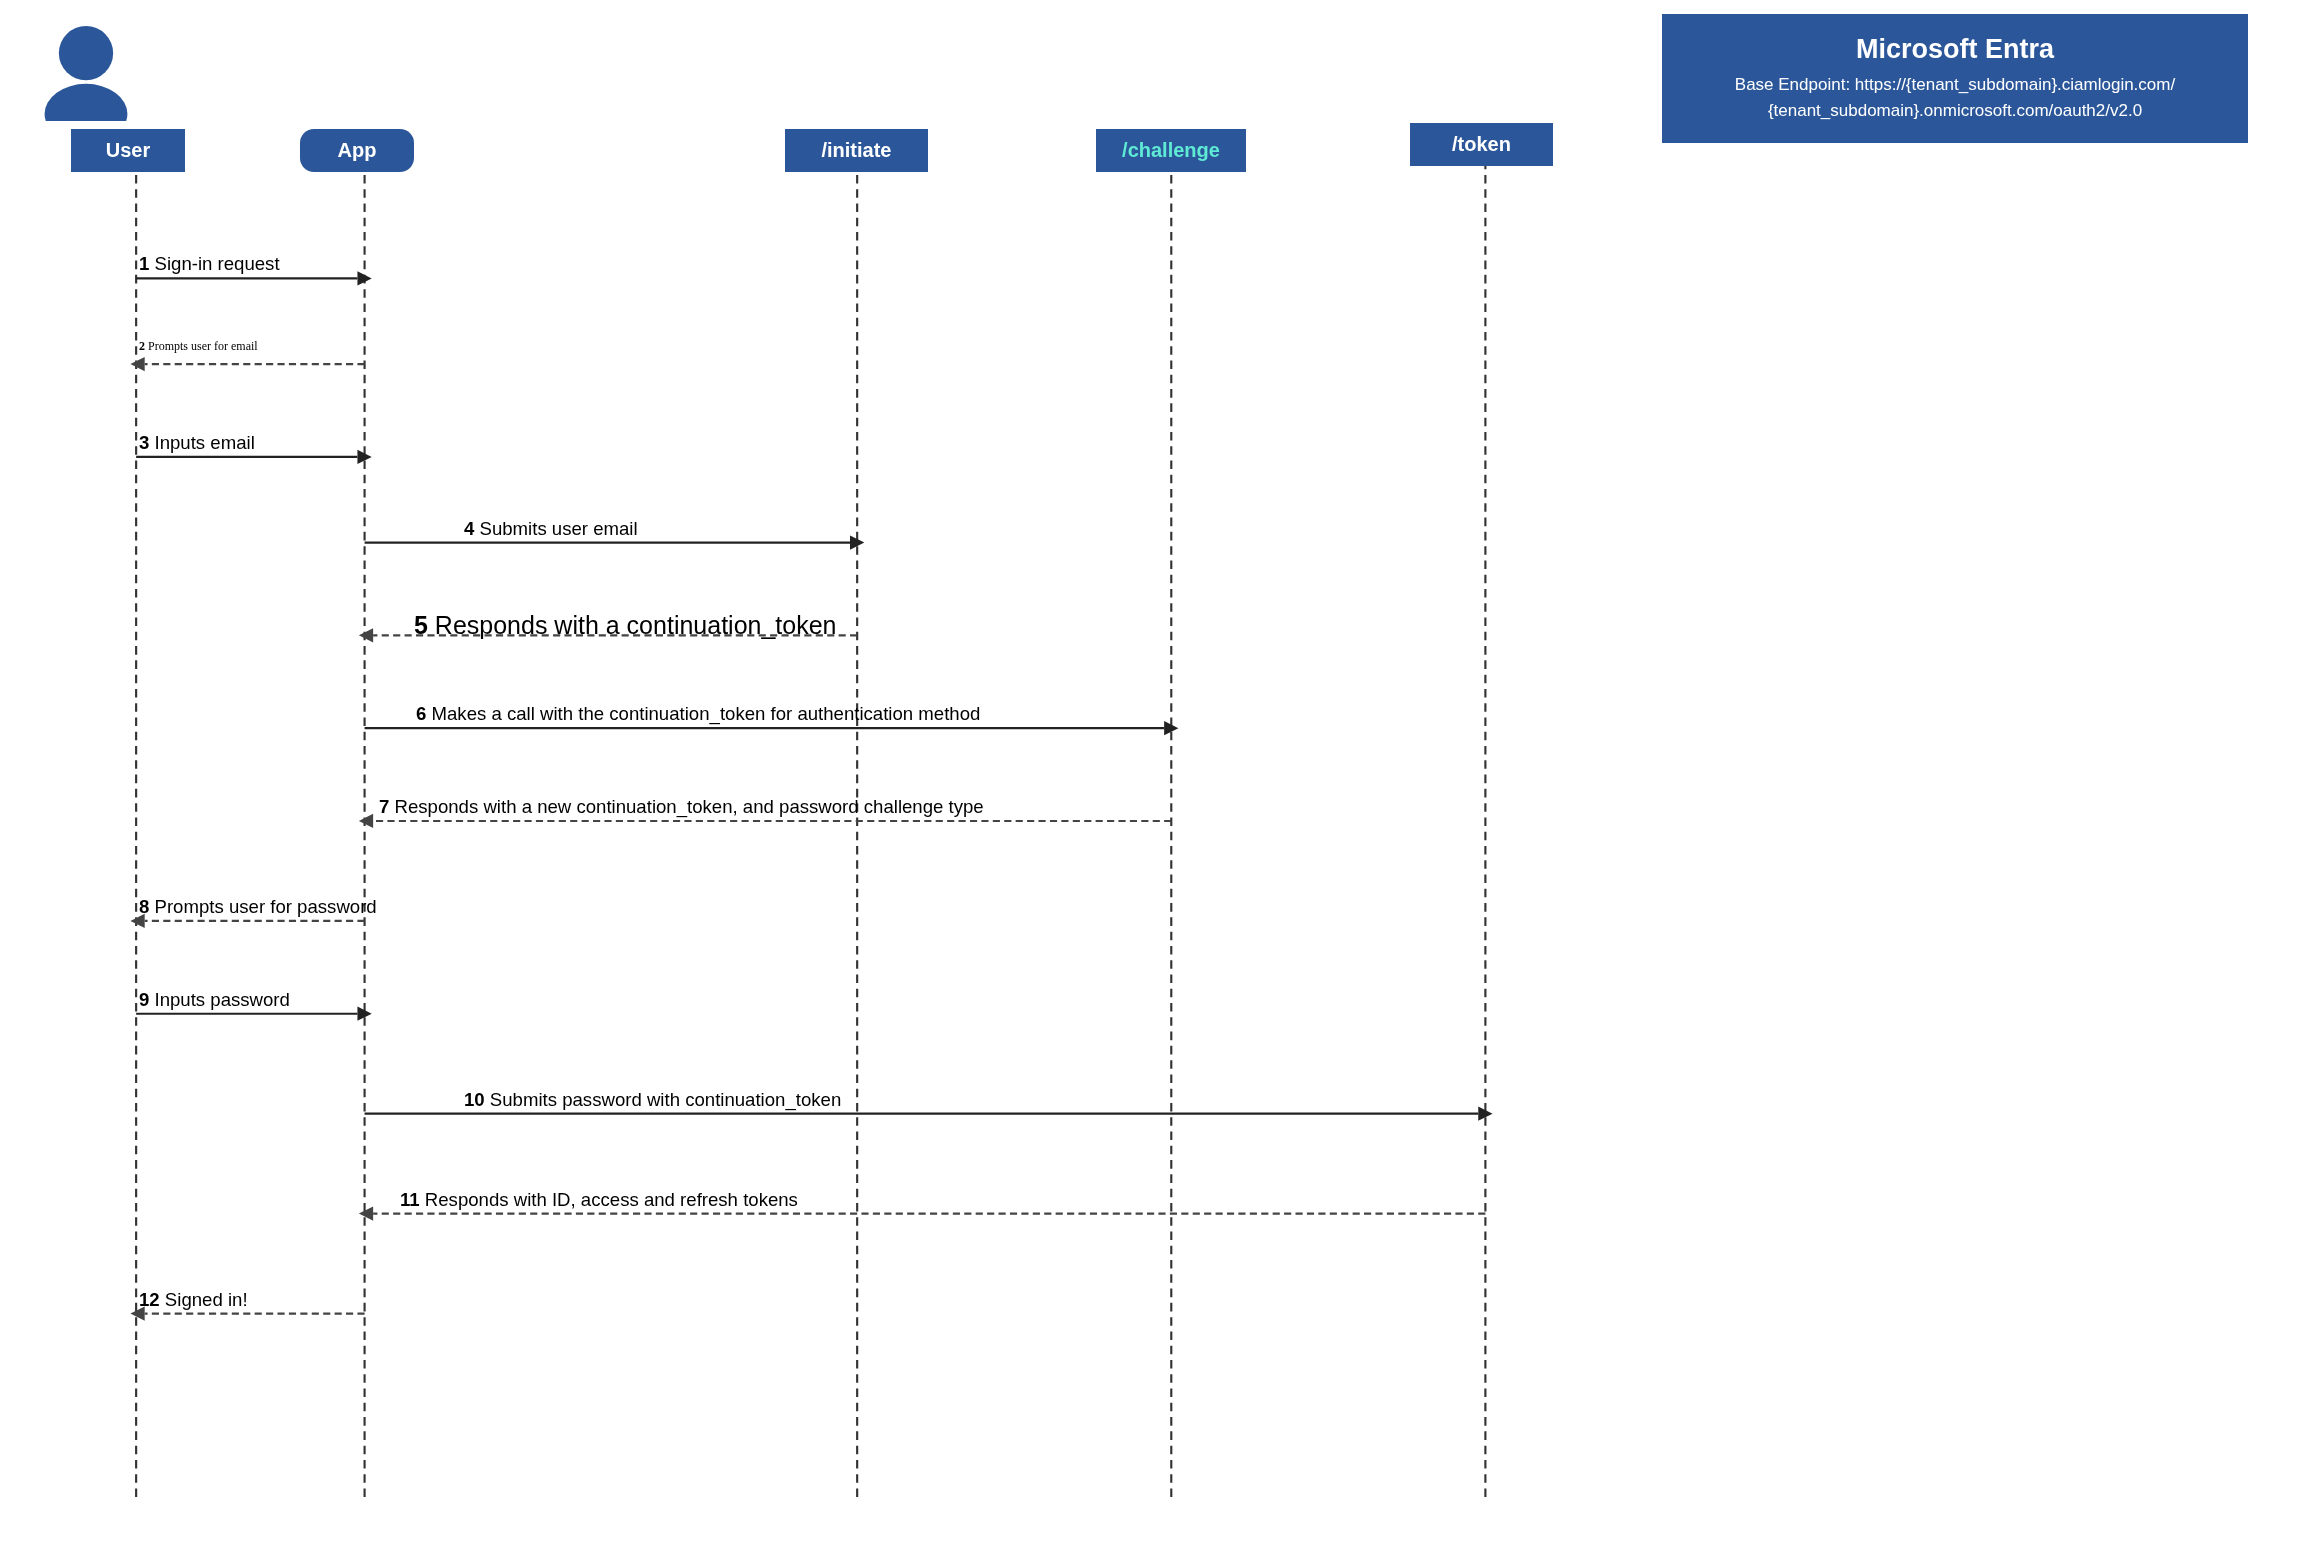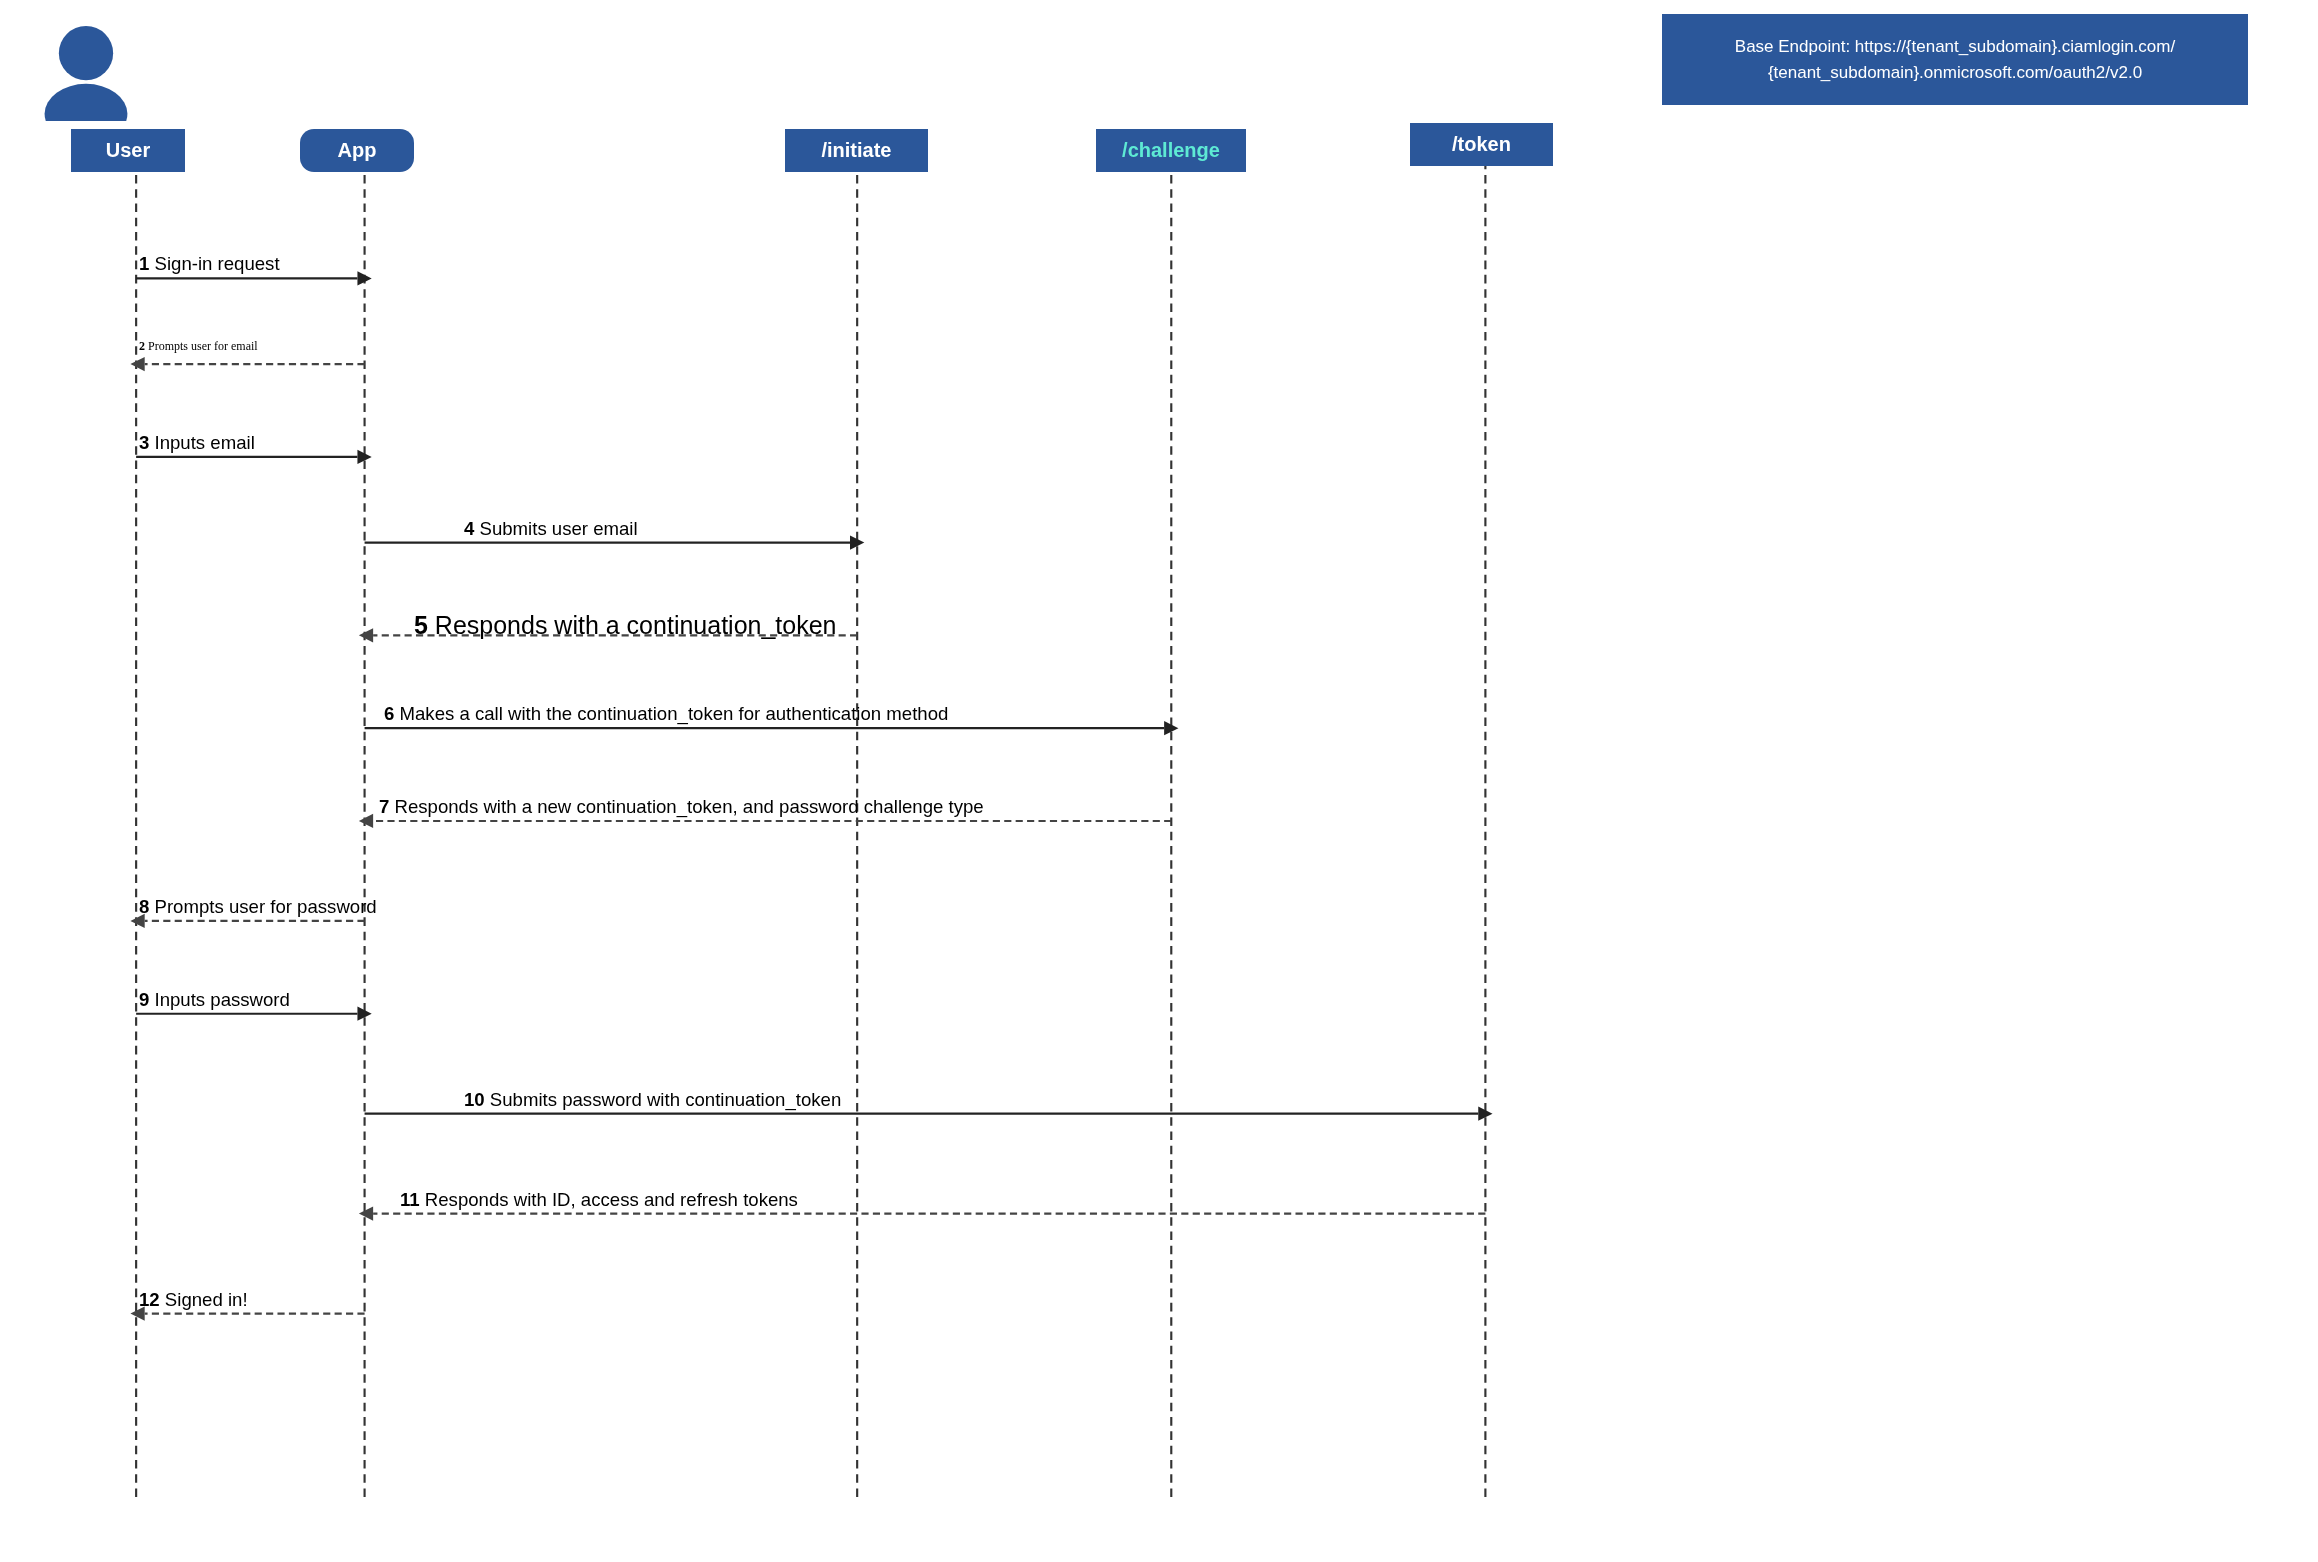--- a/index.html
+++ b/index.html
@@ -58,20 +58,21 @@
       width: 2319px;
       height: 1562px;
     }
   </style>
 </head>
 <body>
 
 <div class="diagram-container">
 
   <div class="entra-box">
+    <div class="entra-title">Microsoft Entra</div>
     <div class="entra-subtitle">
       Base Endpoint: https://{tenant_subdomain}.ciamlogin.com/<br>
       {tenant_subdomain}.onmicrosoft.com/oauth2/v2.0
     </div>
   </div>
 
   <div class="person-icon">
     <svg width="86" height="100" viewBox="0 0 120 140">
       <circle cx="60" cy="45" r="38" fill="#2b579a"></circle>
       <ellipse cx="60" cy="130" rx="58" ry="42" fill="#2b579a"></ellipse>
@@ -161,21 +162,21 @@
   </div>
 
   <div style="position:absolute;top:518px;left:464px;font-size:18.6px;">
     <strong>4</strong> Submits user email
   </div>
 
   <div style="position:absolute;top:611px;left:414px;font-size:25px;">
     <strong>5</strong> Responds with a continuation_token
   </div>
 
-  <div style="position:absolute;top:703px;left:384px;font-size:18.6px;">
+  <div style="position:absolute;top:703px;left:416px;font-size:18.6px;">
     <strong>6</strong> Makes a call with the continuation_token for authentication method
   </div>
 
   <div style="position:absolute;top:796px;left:379px;font-size:18.6px;">
     <strong>7</strong> Responds with a new continuation_token, and password challenge type
   </div>
 
   <div style="position:absolute;top:896px;left:139px;font-size:18.6px;">
     <strong>8</strong> Prompts user for password
   </div>

